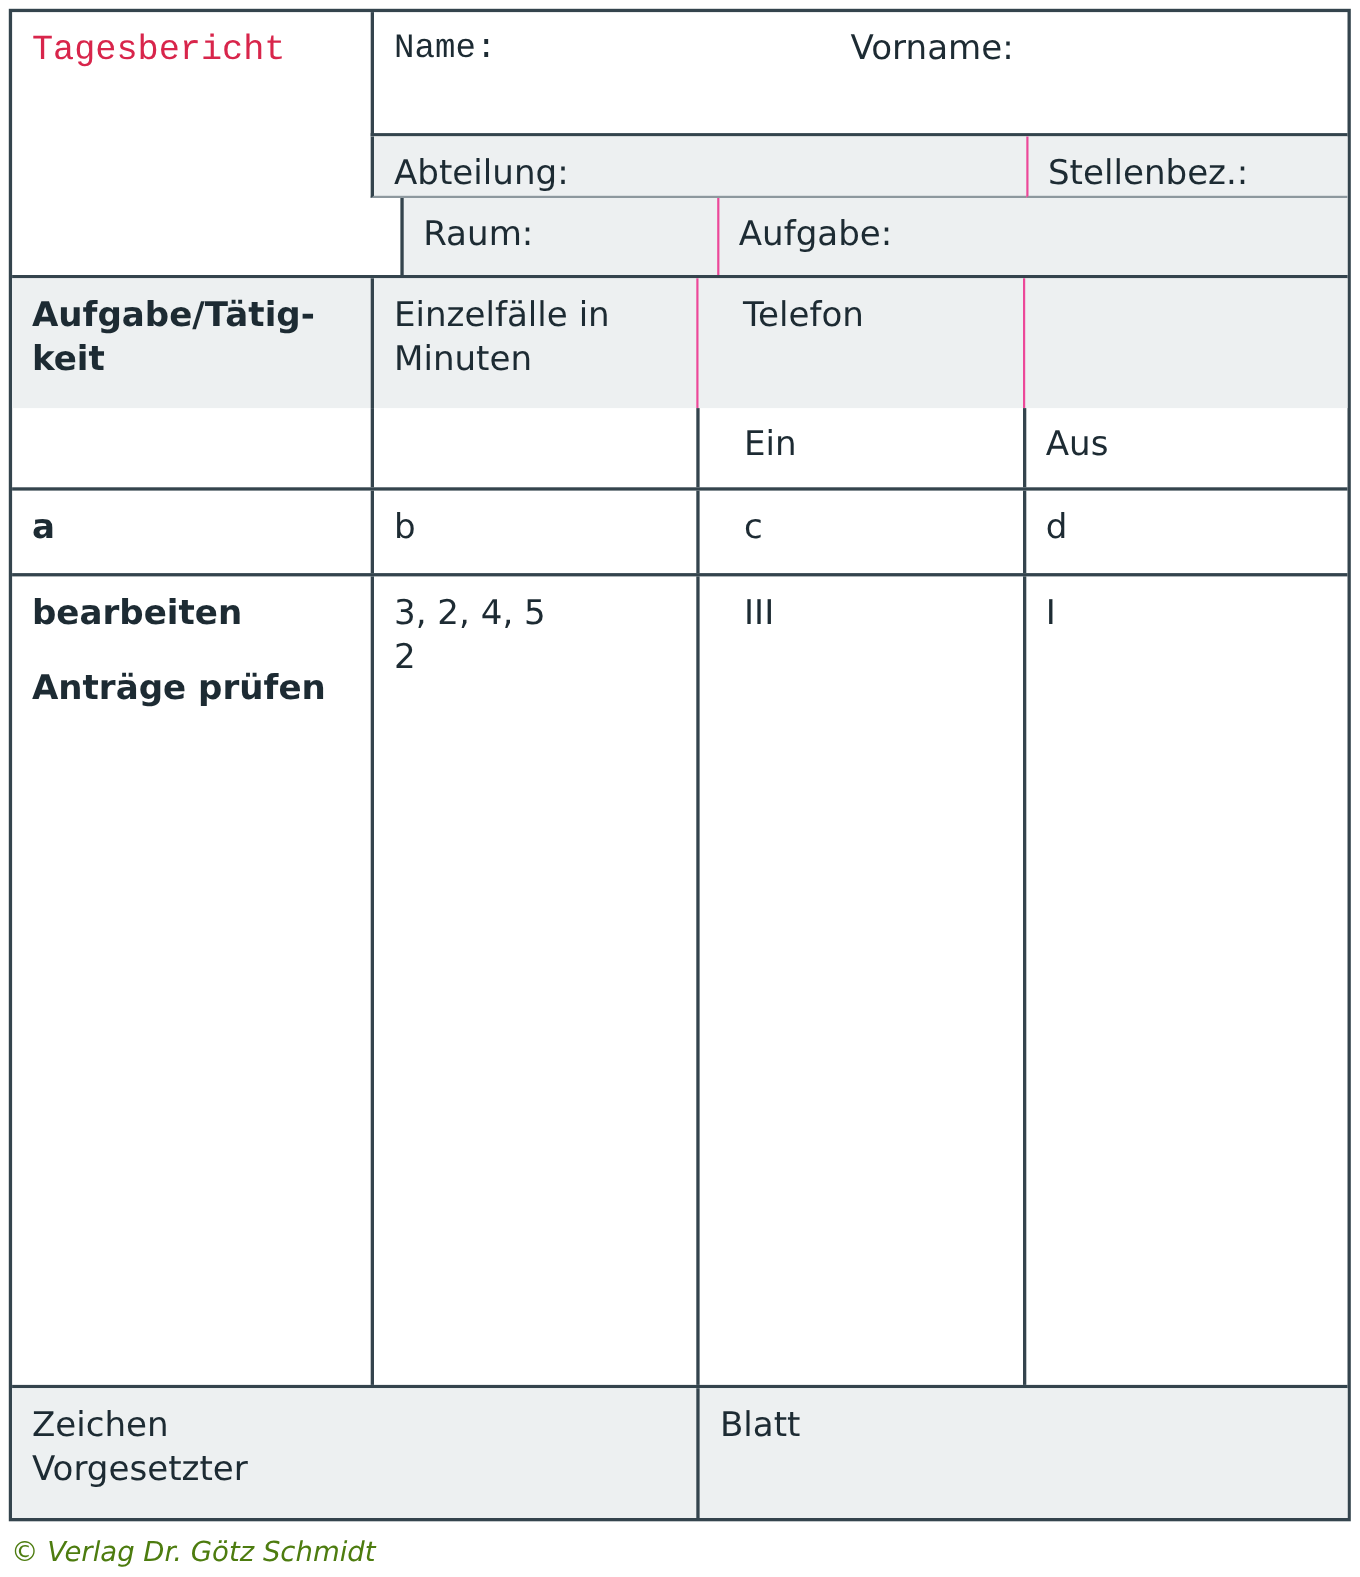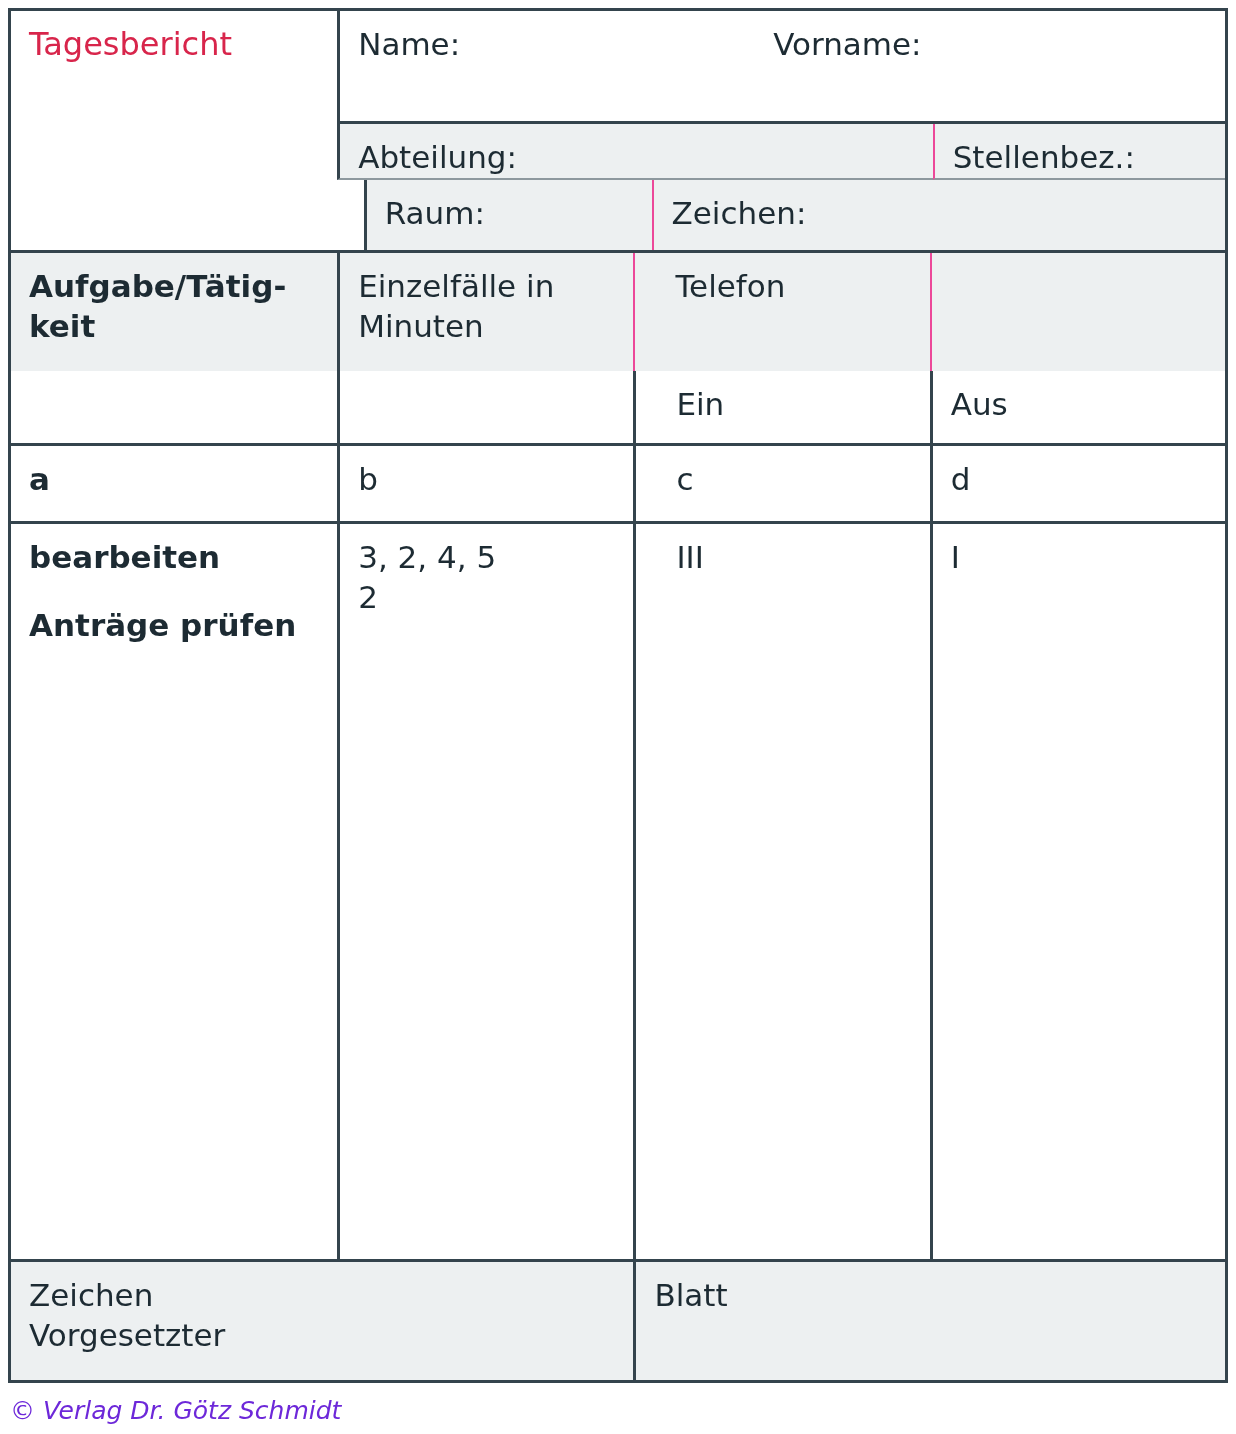--- a/index.html
+++ b/index.html
@@ -76,42 +76,43 @@
   .c-raum { width: 297px; }
   .c-tel { width: 593px; }
 
   .c-foot-left { width: 624px; }
   .c-foot-right { width: 593px; }
 
   .title-text {
     color: #d8254b;
     font-size: 32px;
     line-height: 1.2;
+    font-family: Liberation Mono, monospace;
   }
   .name-cell {
     display: flex;
     align-items: flex-start;
   }
-  .name-label { width: 415px; }
+  .name-label { width: 415px; font-family: Liberation Mono, monospace; }
   .vorname-label { }
 
   .letters { font-size: 31px; }
 
   .body-lines > div { margin: 0; }
   .body-gap { height: 28px; }
 
   .foot-line2 { display: block; }
 
   .copyright {
     position: absolute;
     left: 10px;
     top: 1396px;
     font-size: 25px;
     font-style: italic;
-    color: #6d28d9;
+    color: #4d7c0f;
     font-family: "DejaVu Sans", "Liberation Sans", sans-serif;
   }
   .nowrap { white-space: nowrap; }
 </style>
 </head>
 <body>
 
 <div class="sheet">
 
   <div class="form">
@@ -135,21 +136,21 @@
         <span class="nowrap">Stellenbez.:</span>
       </div>
     </div>
 
     <div class="row row-head3 bb">
       <div class="cell c-title"></div>
       <div class="cell c-raum bl shaded">
         <span>Raum:</span>
       </div>
       <div class="cell c-tel thin-bl shaded">
-        <span>Zeichen:</span>
+        <span>Aufgabe:</span>
       </div>
     </div>
 
     <div class="row row-colhead">
       <div class="cell c-a shaded">
         <div>Aufgabe/Tätig-</div>
         <div>keit</div>
       </div>
       <div class="cell c-b bl shaded">
         <div>Einzelfälle in</div>

